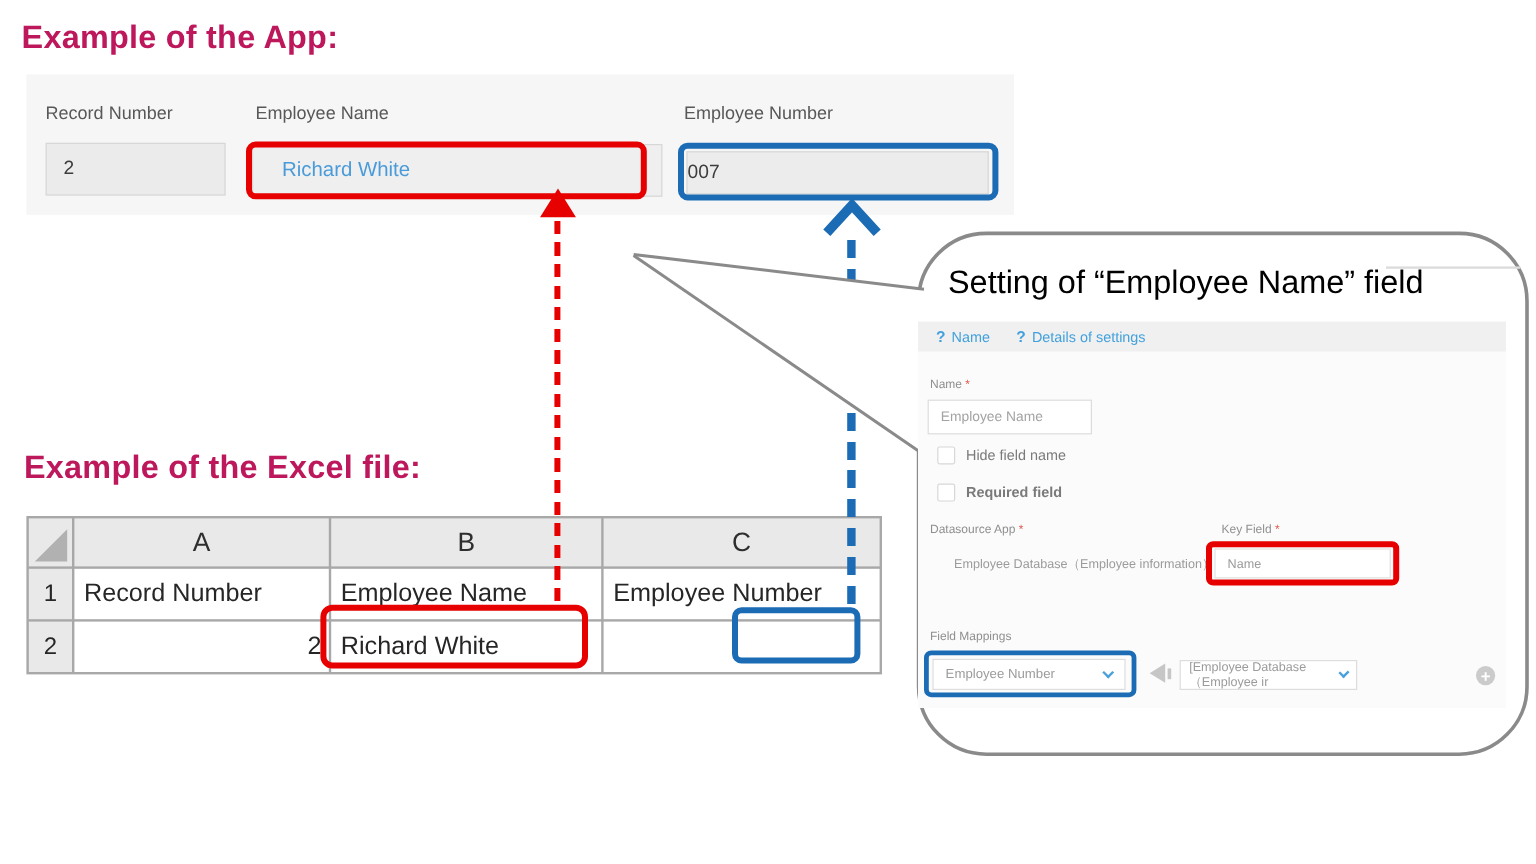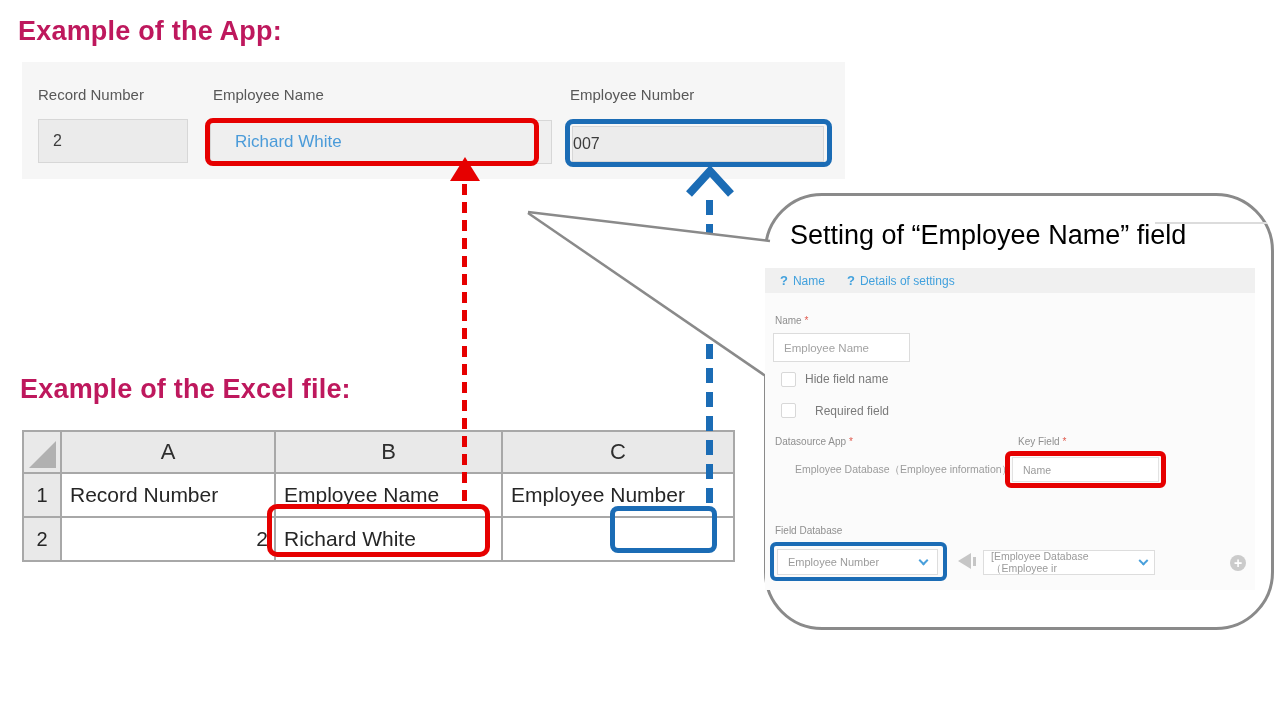--- a/index.html
+++ b/index.html
@@ -160,54 +160,54 @@
     <div class="abs slabel" style="left:10px; top:47px;">
       <span>Name</span>
       <span class="star">*</span>
     </div>
     <div class="abs sinput" style="left:8px; top:65px; width:137px; height:29px; padding-left:10px; font-size:11.5px;">Employee Name</div>
 
     <div class="abs" style="left:16px; top:104px; display:flex; align-items:flex-start; gap:9px;">
       <span class="cbox"></span>
       <span class="cblabel">Hide field name</span>
     </div>
-    <div class="abs" style="left:16px; top:135px; display:flex; align-items:flex-end; gap:19px;">
+    <div class="abs" style="left:16px; top:135px; display:flex; align-items:flex-start; gap:9px;font-weight:bold;">
       <span class="cbox"></span>
       <span class="cblabel">Required field</span>
     </div>
 
     <div class="abs slabel" style="left:10px; top:168px;">
       <span>Datasource App</span>
       <span class="star">*</span>
     </div>
     <div class="abs slabel" style="left:253px; top:168px;">
       <span>Key Field</span>
       <span class="star">*</span>
     </div>
 
     <div class="abs" style="left:14px; top:195px; font-size:10.5px; color:#9b9b9b;margin-left:16px;">Employee Database（Employee information）</div>
 
     <div class="abs sinput" style="left:247px; top:189px; width:147px; height:25px; padding-left:10px; font-size:10.5px; border-color:#e2e2e2; color:#9b9b9b;">Name</div>
     <div class="abs hl-red" style="left:240px; top:183px; width:161px; height:37px; border-radius:6px;"></div>
 
 
-    <div class="abs slabel" style="left:10px; top:257px;">Field Database</div>
+    <div class="abs slabel" style="left:10px; top:257px;">Field Mappings</div>
 
     <div class="abs select-box" style="left:12px; top:281px; width:161px; height:26px; padding:0 10px; font-size:11px;">
       <span>Employee Number</span>
       <span class="chev"></span>
     </div>
     <div class="abs hl-blue" style="left:5px; top:274px; width:177px; height:39px; border-width:4px; border-radius:6px;"></div>
 
     <div class="abs back-icon" style="left:193px; top:285px;">
       <span class="back-tri"></span>
       <span class="back-bar"></span>
     </div>
 
-    <div class="abs select-box" style="left:218px; top:282px; width:172px; height:25px; padding:0 7px; font-size:10.5px;">
+    <div class="abs select-box" style="left:218px; top:282px; width:148px; height:25px; padding:0 7px; font-size:10.5px;">
       <span>[Employee Database（Employee ir</span>
       <span class="chev"></span>
     </div>
 
     <div class="abs plus-icon" style="left:465px; top:287px;">+</div>
   </div>
 
 </div>
 
 </body></html>

